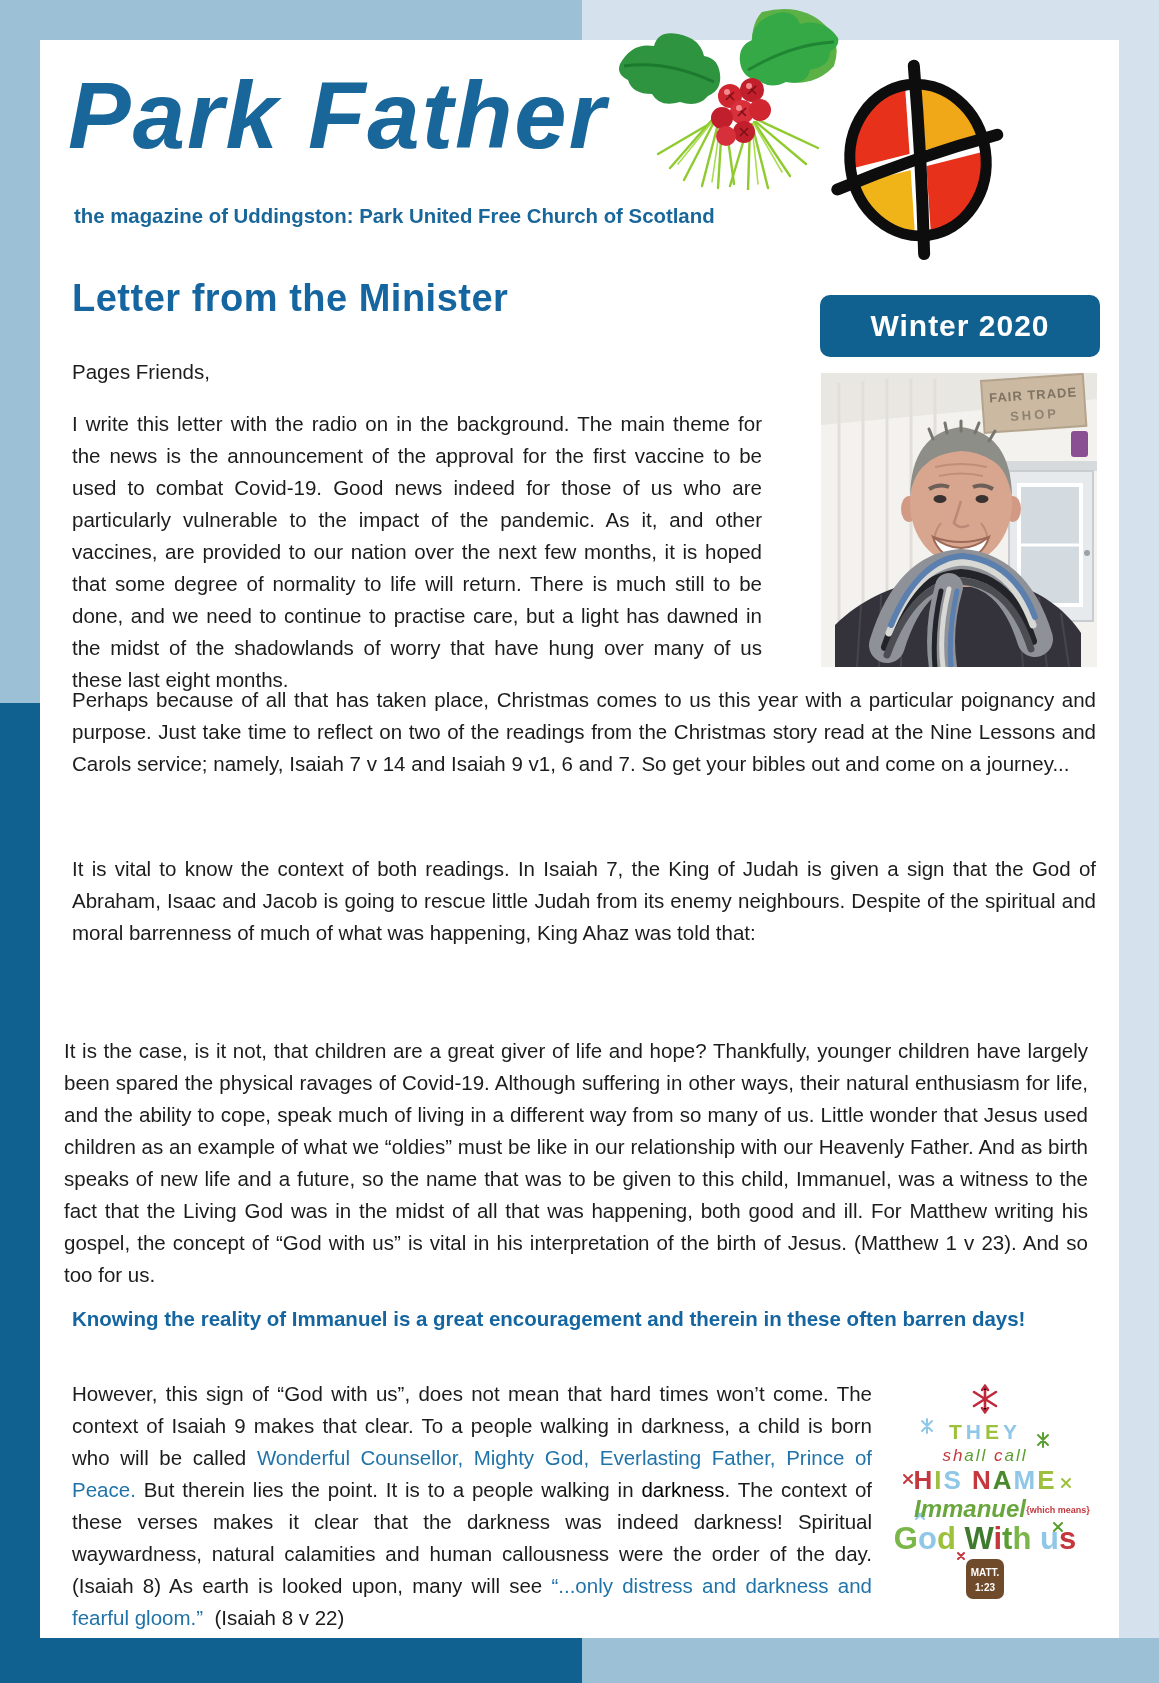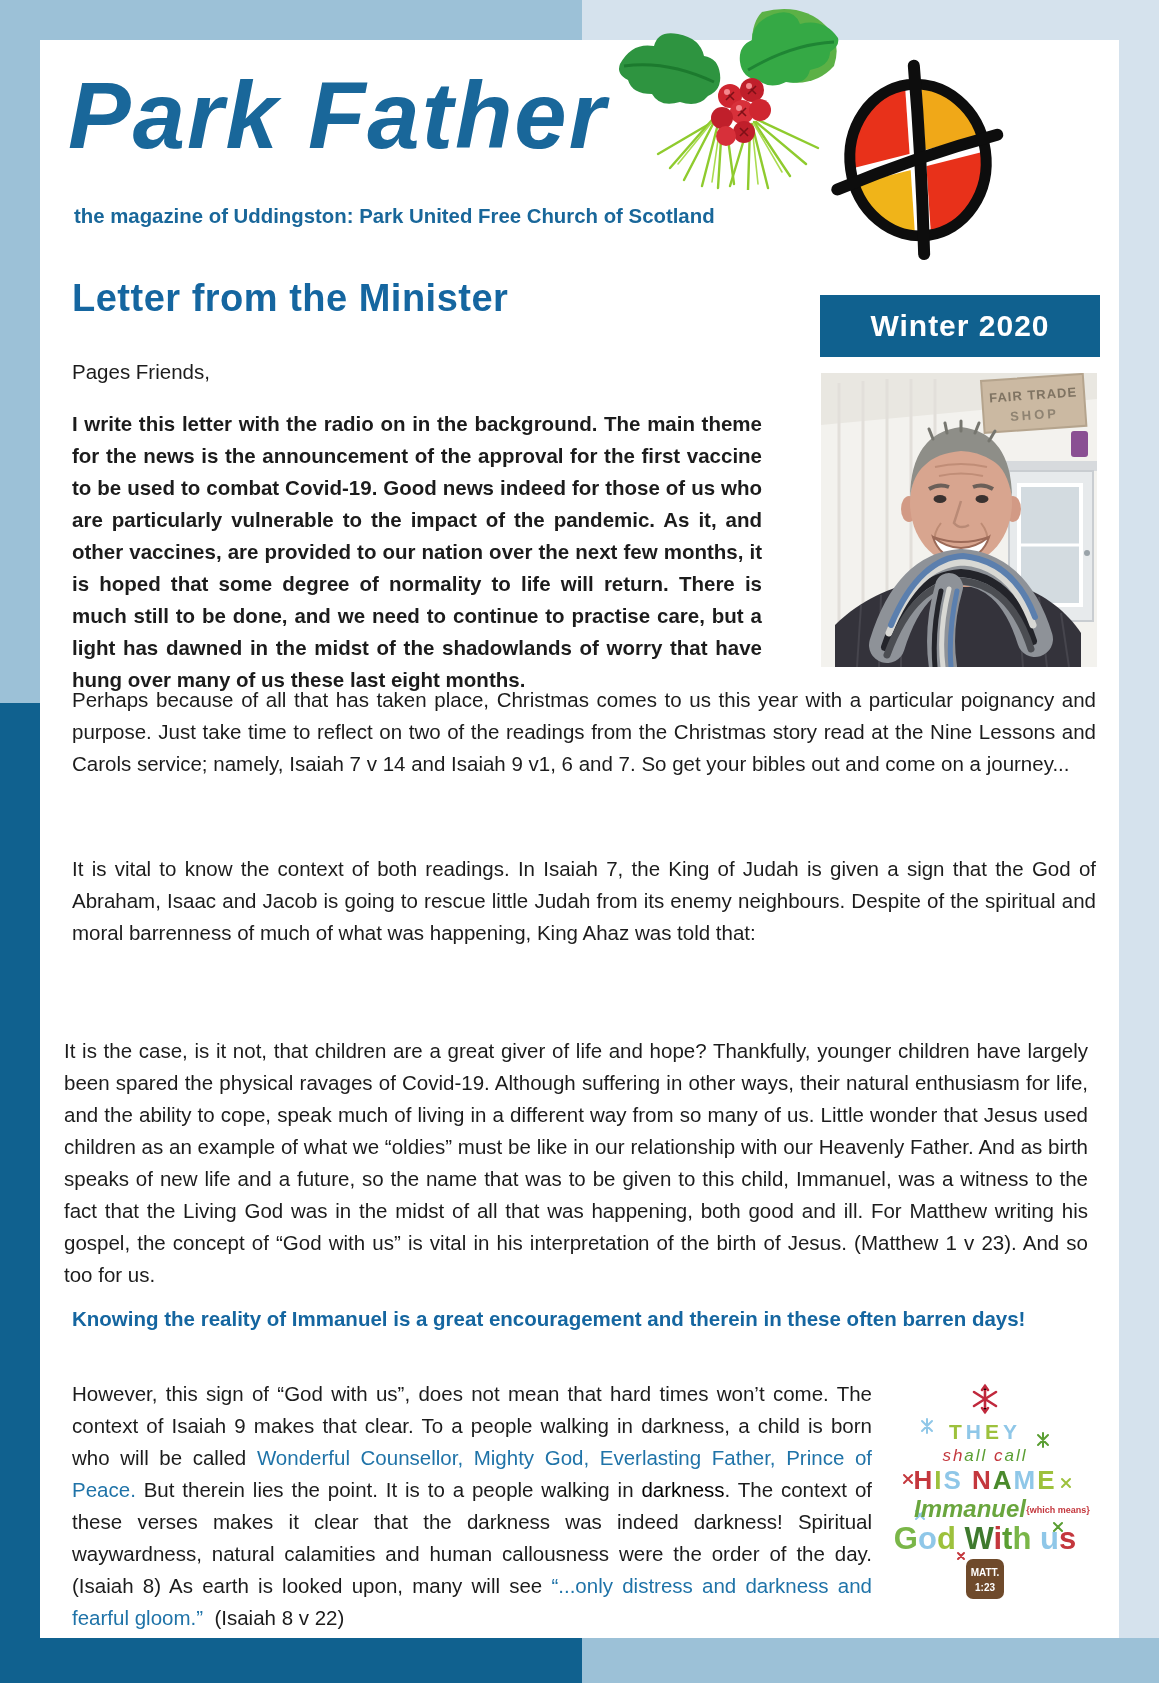--- a/index.html
+++ b/index.html
@@ -29,29 +29,29 @@
     font-size:21px;font-weight:bold;color:#19679a;
     transform:scaleX(.97);transform-origin:left top;white-space:nowrap;
   }
   .article-heading{
     left:72px;top:277px;
     font-size:38px;font-weight:bold;letter-spacing:.5px;color:#1566a0;white-space:nowrap;
   }
   .issue-badge{
     left:820px;top:295px;width:280px;height:62px;background:#10618f;
     color:#ffffff;font-size:30px;font-weight:bold;letter-spacing:1px;
-    display:flex;align-items:center;justify-content:center;
+    display:flex;align-items:center;justify-content:center;border-radius:10px;
   }
   .salutation{left:72px;top:360px;font-size:20.5px;color:#1c1c1c;}
 
   .bodytext{
     position:absolute;margin:0;
     font-size:20.5px;line-height:32px;color:#1c1c1c;text-align:justify;
   }
-  #p1{left:72px;top:408px;width:690px;font-weight:bold;}
+  #p1{left:72px;top:408px;width:690px;}
   #p2{left:72px;top:684px;width:1024px;}
   #p3{left:72px;top:853px;width:1024px;}
   #quote{left:72px;top:965px;width:1024px;color:#1f73a8;}
   #p4{left:64px;top:1035px;width:1024px;}
   #emphasis{left:72px;top:1303px;width:1024px;color:#1566a0;font-weight:bold;}
   #p6{left:72px;top:1378px;width:800px;}
 
   .blue{color:#1f73a8;}
   .bluebold{color:#000000;font-weight:normal;}
 

